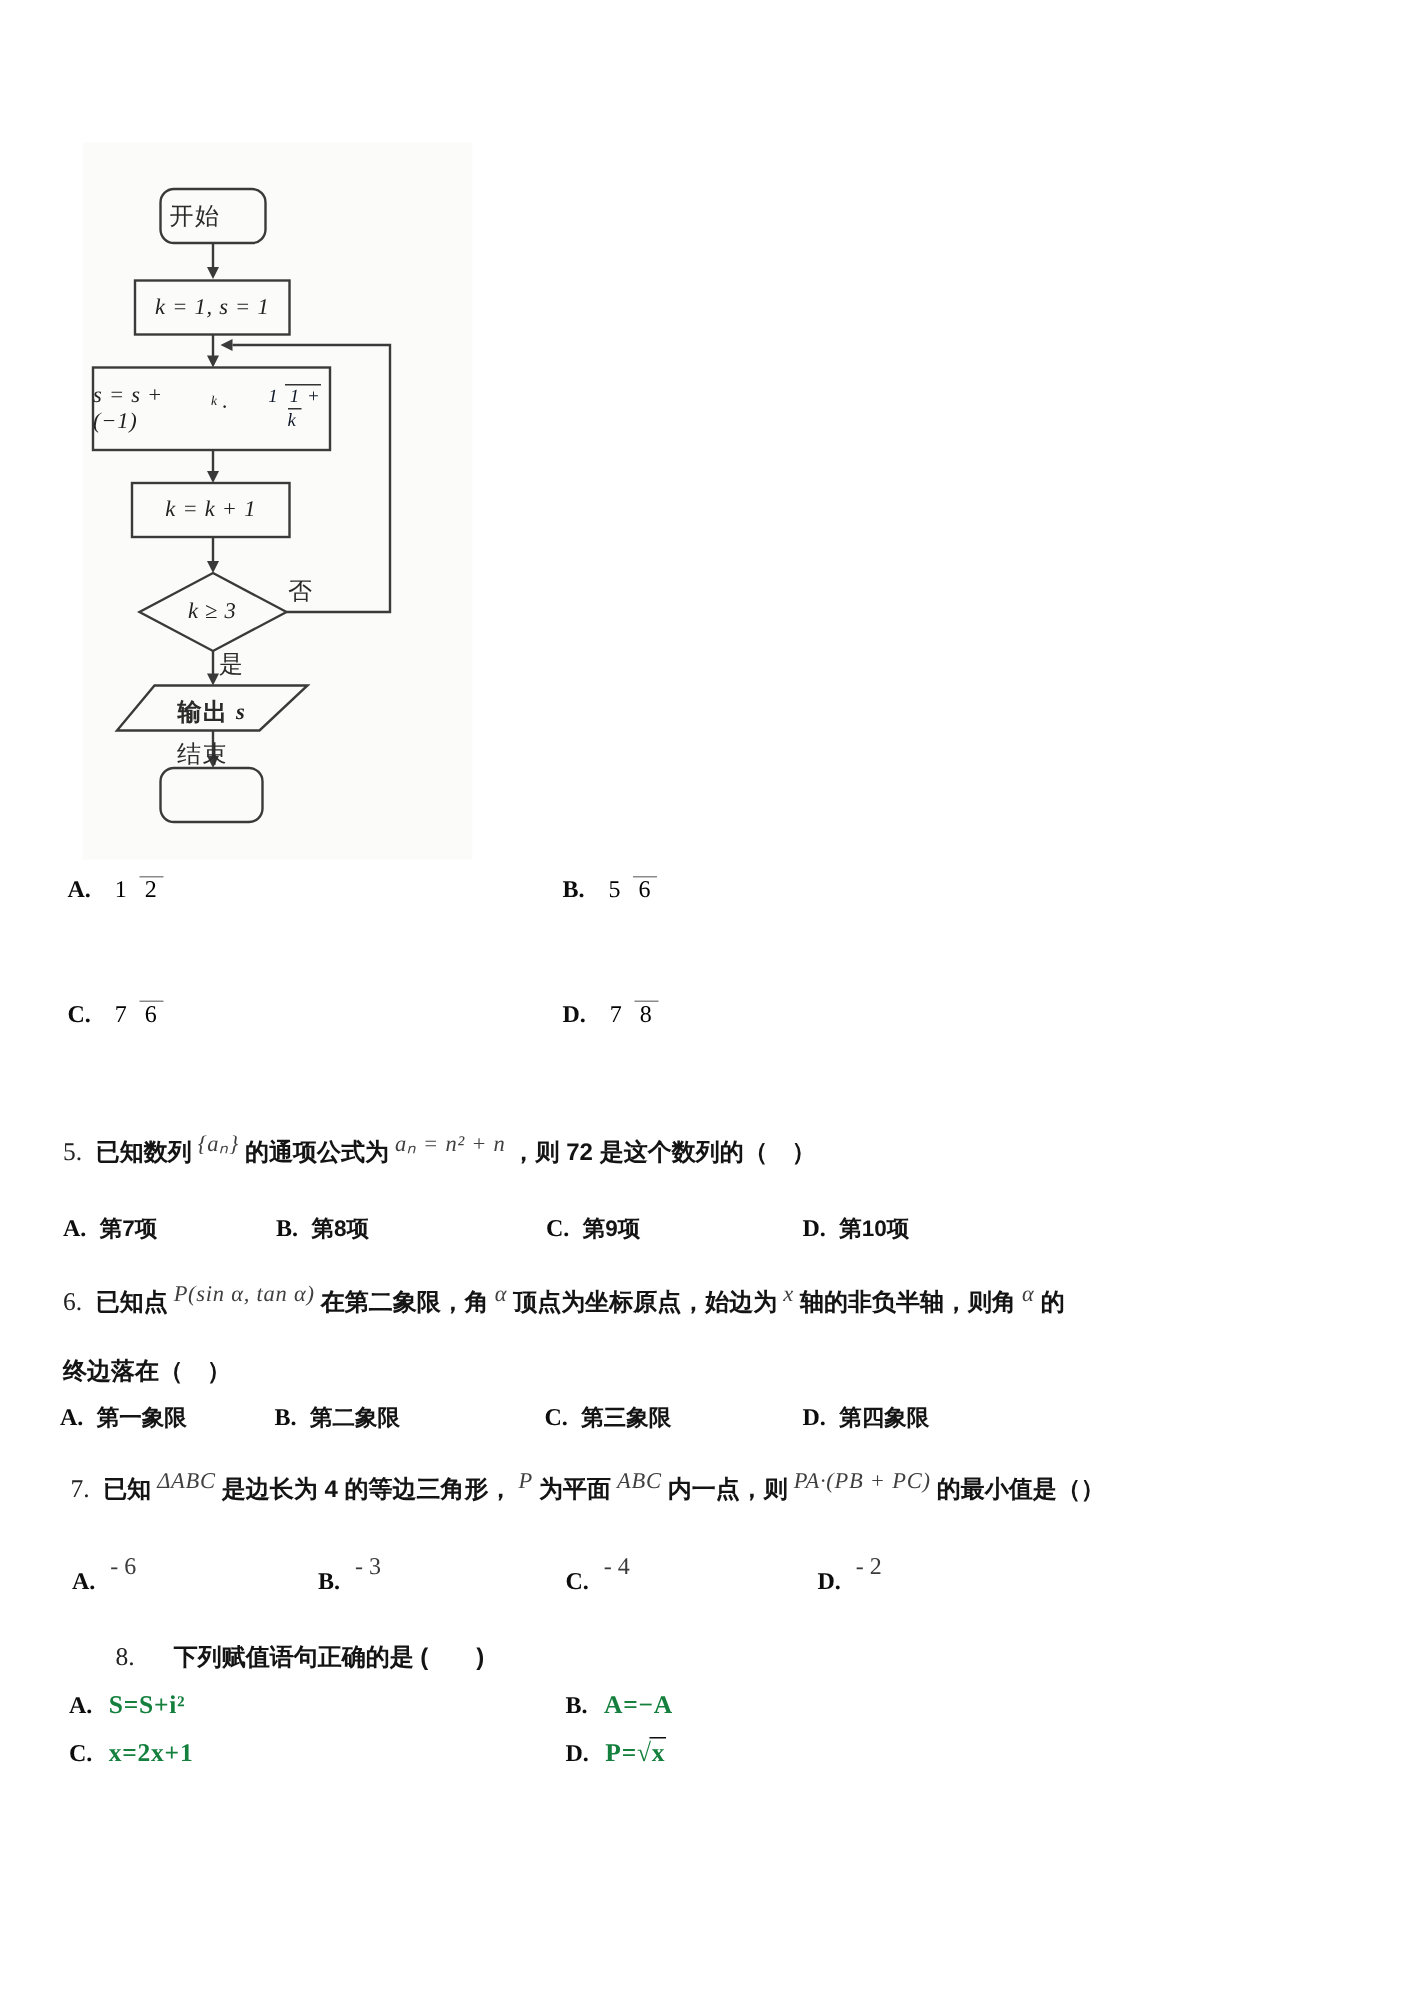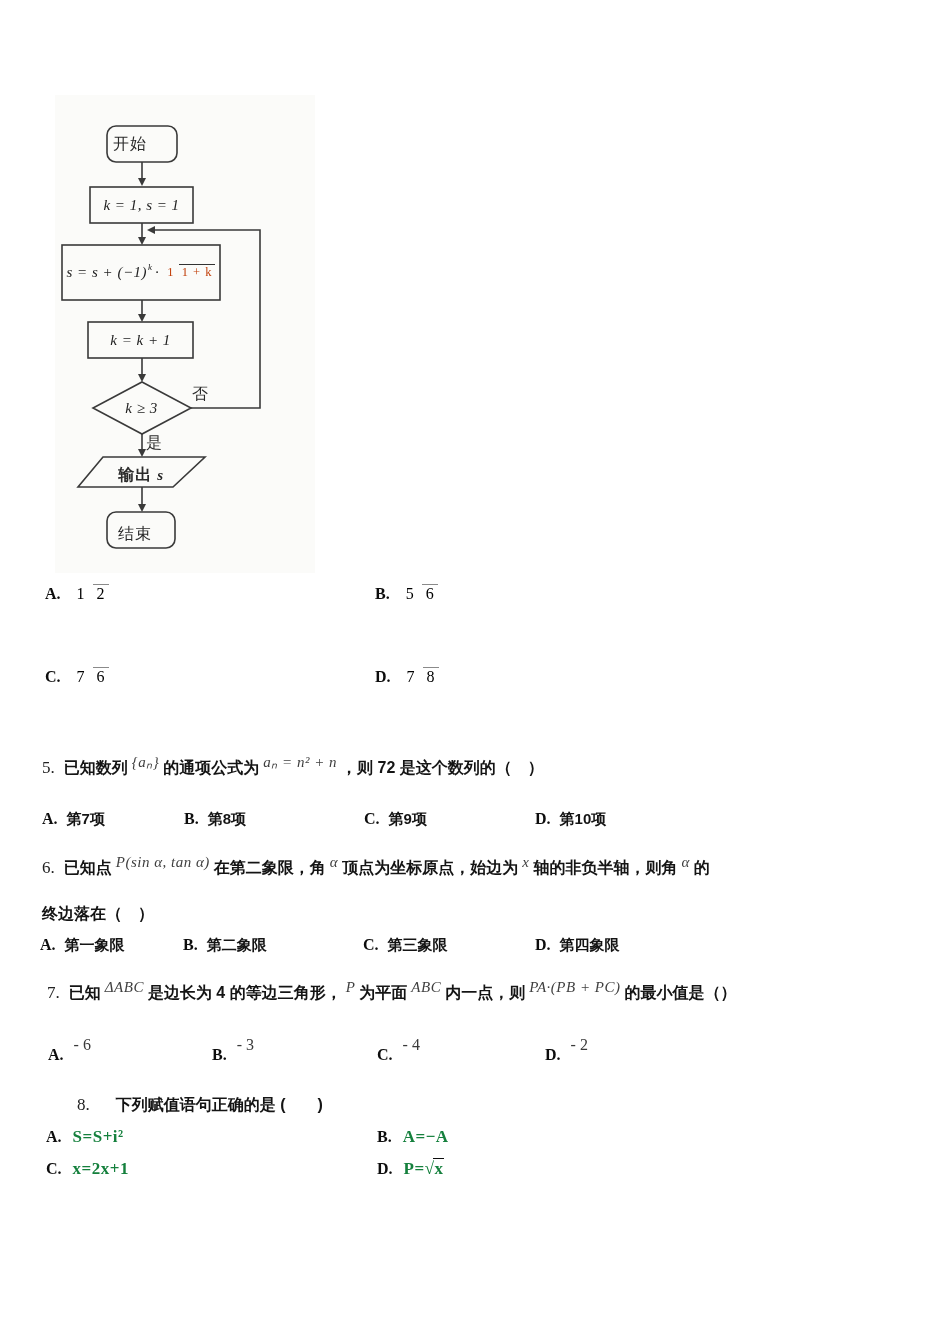--- a/index.html
+++ b/index.html
@@ -6,21 +6,21 @@
   body{width:950px;height:1344px;position:relative;font-family:"Liberation Sans",sans-serif;overflow:hidden;}
   .abs{position:absolute;}
   .scanbg{background:#fbfbf9;}
   .fc-text{position:absolute;display:flex;align-items:center;justify-content:center;
            font-size:16px;color:#2b2b2b;letter-spacing:1px;}
   .fc-math{font-family:"Liberation Serif",serif;font-style:italic;font-size:15px;
            color:#222;letter-spacing:0.5px;}
   .fc-sup{font-family:"Liberation Serif",serif;font-style:italic;font-size:9px;color:#222;
           position:relative;top:-6px;margin:0 1px;}
   .fc-frac{display:inline-block;text-align:center;font-family:"Liberation Serif",serif;
-           font-size:12.5px;color:#c2410c;line-height:1.25;margin-left:7px;}
+           font-style:italic;font-size:12.5px;color:#0f172a;line-height:1.25;margin-left:20px;}
   .fc-frac .den{border-top:1.2px solid #333;padding:0 3px;}
   .fc-label{position:absolute;font-size:16px;color:#2b2b2b;}
   .stem{position:absolute;white-space:nowrap;font-size:16px;font-weight:700;color:#141414;}
   .qnum{font-family:"Liberation Serif",serif;font-weight:400;font-size:17px;color:#222;
         margin-right:9px;}
   .mraise{font-family:"Liberation Serif",serif;font-style:italic;font-weight:400;
           font-size:15px;color:#3f3f3f;position:relative;top:-6px;margin:0 4px;
           letter-spacing:0.5px;}
   .optrow-item{position:absolute;display:flex;align-items:baseline;white-space:nowrap;}
   .opt-label{font-family:"Liberation Serif",serif;font-weight:700;font-size:16px;color:#0d0d0d;}
@@ -82,21 +82,21 @@
   </span>
 </div>
 <div class="fc-text fc-math" style="left:88px;top:322px;width:105px;height:36px;">k = k + 1</div>
 <div class="fc-text fc-math" style="left:93px;top:396px;width:97px;height:24px;">k ≥ 3</div>
 <div class="fc-label" style="left:192px;top:384px;">否</div>
 <div class="fc-label" style="left:146px;top:433px;">是</div>
 <div class="fc-text" style="left:93px;top:461px;width:96px;height:28px;font-weight:bold;">
   <span>输出</span>
   <span class="fc-math" style="margin-left:5px;">s</span>
 </div>
-<div class="fc-text" style="left:107px;top:516px;width:56px;height:36px;">结束</div>
+<div class="fc-text" style="left:107px;top:485px;width:56px;height:36px;">结束</div>
 
 <div class="fracopt" style="left:45px;top:584px;">
   <span class="opt-label">A.</span>
   <span class="frac">
     <span class="num">1</span>
     <span class="den">2</span>
   </span>
 </div>
 <div class="fracopt" style="left:375px;top:584px;">
   <span class="opt-label">B.</span>

